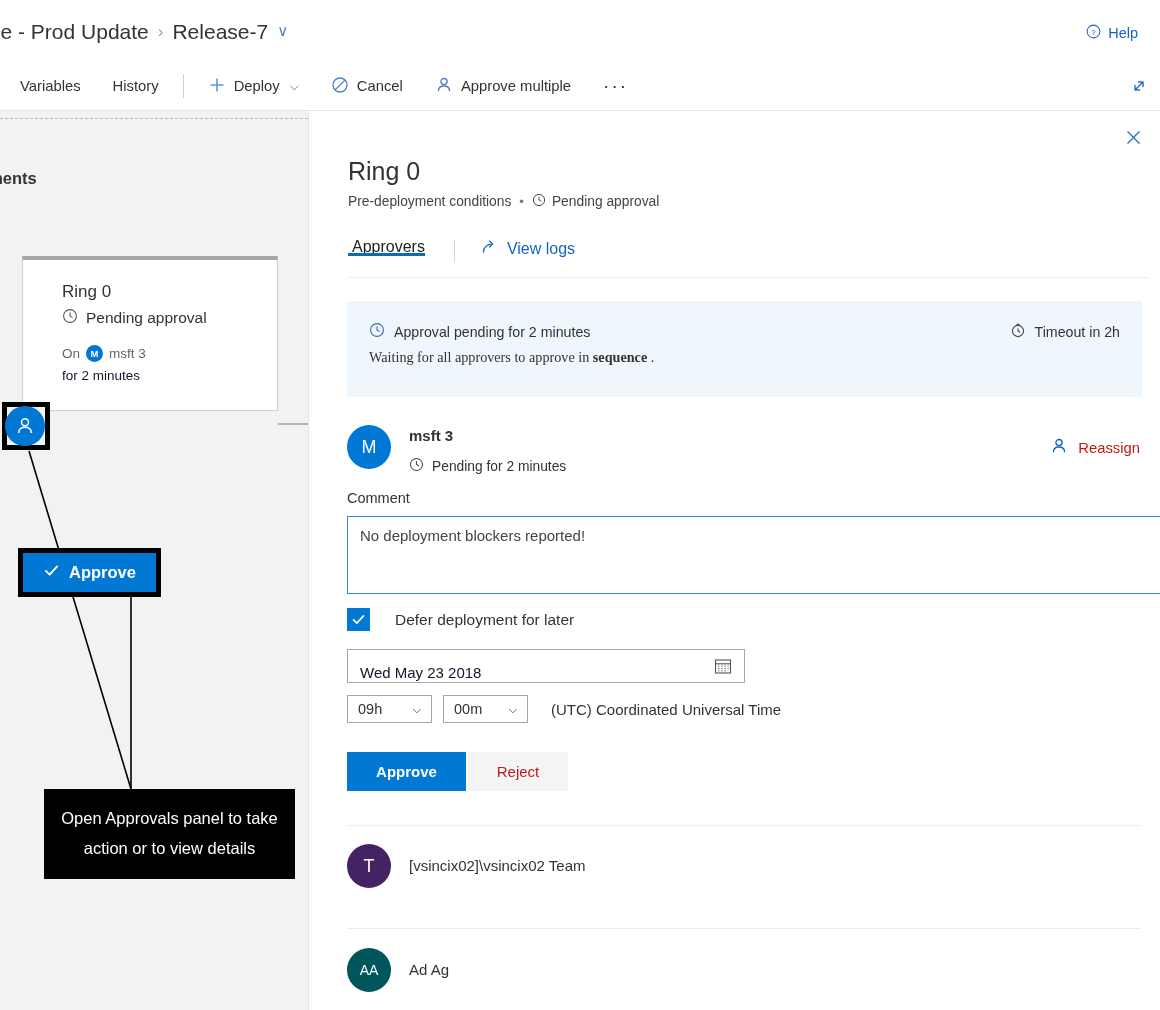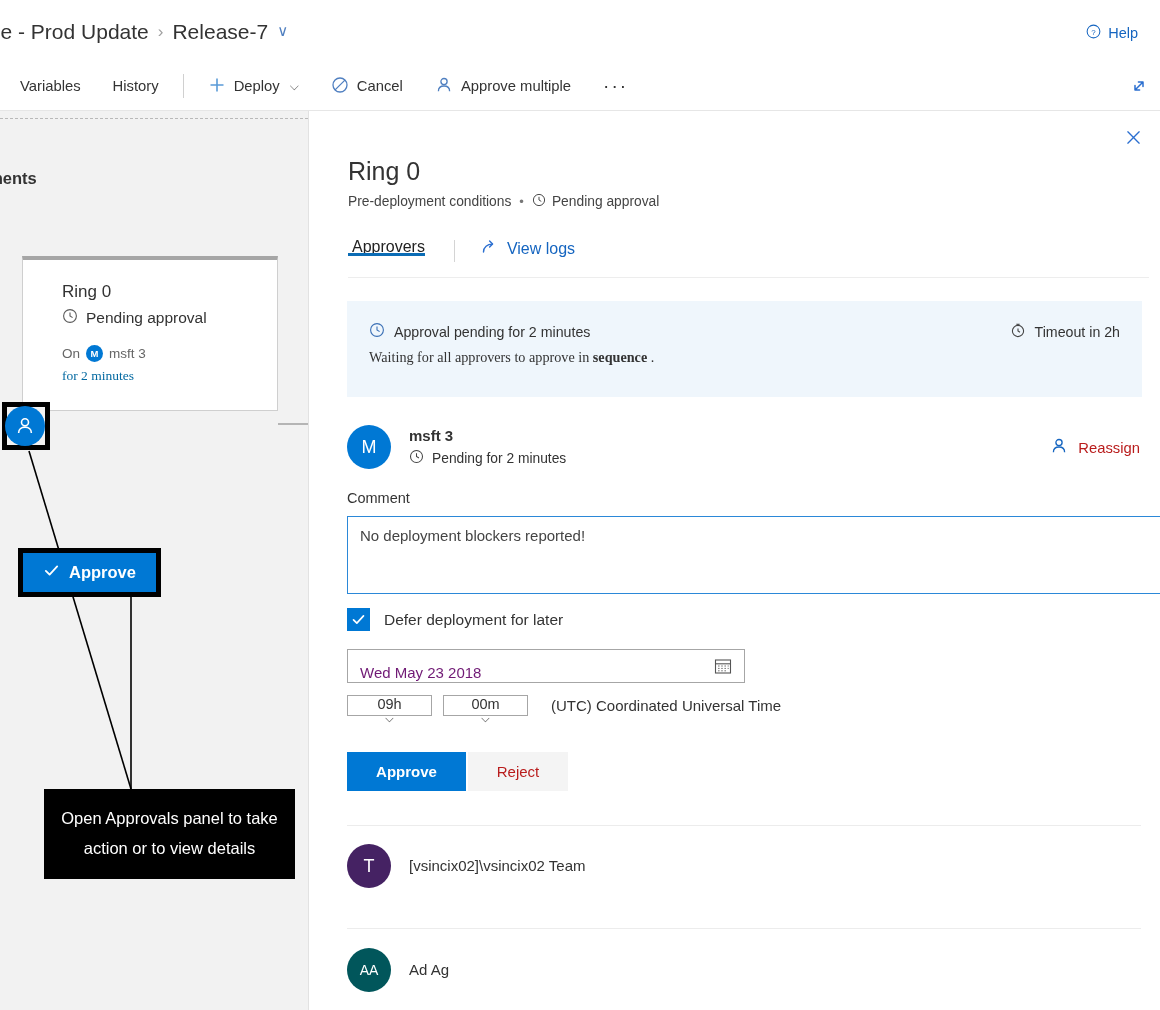--- a/index.html
+++ b/index.html
@@ -183,22 +183,21 @@
     font-size: 9.5px;
     display: flex;
     align-items: center;
     justify-content: center;
     font-weight: bold;
   }
   .stage-for-row {
     position: absolute;
     left: 39px; top: 108px;
     font-size: 13.5px;
-    color: #0369a1;
-    font-family: Liberation Serif, serif;
+    color: #0f172a;
   }
 
   
   .connector {
     position: absolute;
     left: 278px; top: 312px;
     width: 32px; height: 2px;
     background: #b5b5b5;
   }
 
@@ -412,21 +411,21 @@
   }
   .approver-name {
     position: absolute;
     left: 62px; top: 2px;
     font-size: 15px;
     font-weight: bold;
     color: #333333;
   }
   .approver-status {
     position: absolute;
-    left: 62px; top: 24px;
+    left: 62px; top: 32px;
     font-size: 13.8px;
     color: #333333;
     display: flex;
     align-items: center;
     gap: 8px;
   }
   .reassign-link {
     position: absolute;
     right: 2px; top: 12px;
     font-size: 14.8px;
@@ -470,61 +469,61 @@
   .checkbox {
     width: 23px; height: 23px;
     background: #0078d4;
     display: flex;
     align-items: center;
     justify-content: center;
   }
   .defer-label {
     font-size: 15.5px;
     color: #333333;
+    margin-left: 11px;
   }
 
   .date-field {
     position: absolute;
     left: 347px; top: 649px;
     width: 398px; height: 34px;
     border: 1px solid #a6a6a6;
     box-sizing: border-box;
     background: #ffffff;
     display: flex;
     align-items: center;
   }
   .date-value {
     font-size: 15px;
-    color: #701a75;
+    color: #0f172a;
     padding-left: 12px;
     flex: 1;
     margin-top: 12px;
   }
   .cal-icon { padding-right: 12px; display:flex; align-items:center; }
 
   .time-row {
     position: absolute;
     left: 347px; top: 695px;
     display: flex;
     align-items: center;
     gap: 11px;
   }
   .select-box {
-    width: 85px; height: 21px;
+    width: 85px; height: 28px;
     border: 1px solid #a6a6a6;
     box-sizing: border-box;
     background: #ffffff;
     display: flex;
     align-items: center;
     justify-content: space-between;
     padding: 0 10px;
     font-size: 14.5px;
     color: #333333;
     cursor: pointer;
-    flex-direction: column;
   }
   .select-chev { color: #555; font-size: 11px; }
   .tz-label {
     font-size: 15px;
     color: #333333;
     margin-left: 12px;
     white-space: nowrap;
   }
 
   .action-row {

